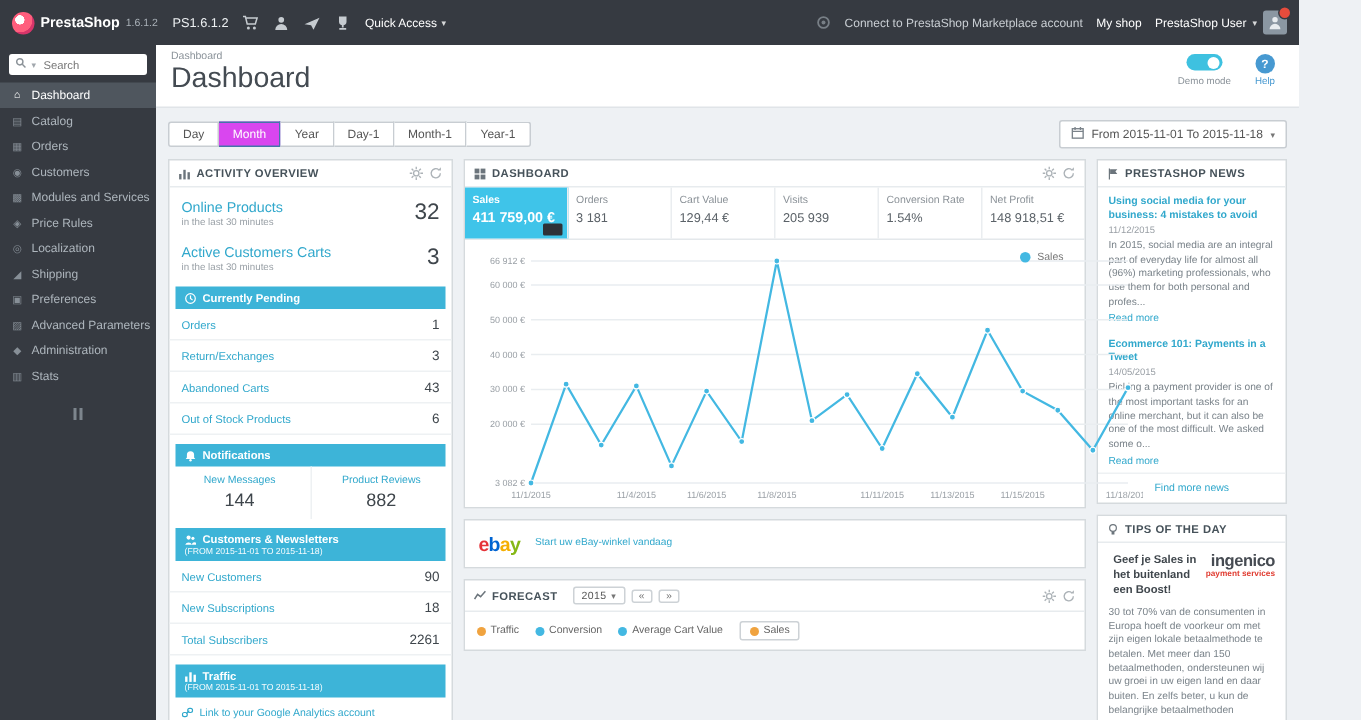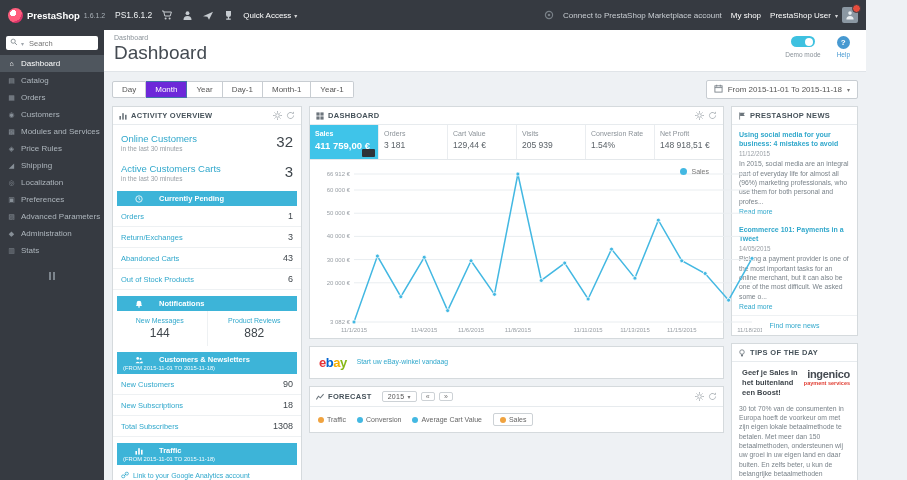--- a/index.html
+++ b/index.html
@@ -56,42 +56,42 @@
             align-items:center;justify-content:center;font-size:8px;font-weight:bold;cursor:pointer;}
   .help-lbl{color:#4799d1;cursor:pointer;}
 
   
   .toolbar{display:flex;justify-content:space-between;align-items:center;padding:8px 8px 7px;}
   .btn-group{display:flex;}
   .tbtn{background:#fff;border:1px solid #c8cdd2;border-left-width:0;padding:3px 9px;font-size:8px;
         color:#555;cursor:pointer;}
   .tbtn:first-child{border-left-width:1px;border-radius:2px 0 0 2px;}
   .tbtn:last-child{border-radius:0 2px 2px 0;}
-  .tbtn.active{background:#6d28d9;border-color:#44analysis;border-color:#4474aa;color:#fff;}
+  .tbtn.active{background:#d946ef;border-color:#44analysis;border-color:#4474aa;color:#fff;}
   .daterange{background:#fff;border:1px solid #c8cdd2;border-radius:2px;padding:3px 7px;font-size:8px;
              display:flex;align-items:center;gap:5px;color:#555;cursor:pointer;}
 
   
   .cols{display:flex;gap:7px;padding:0 8px;align-items:flex-start;}
   .panel{background:#fff;border:1px solid #d5dadd;width:100%;box-sizing:border-box;}
   .phead{display:flex;align-items:center;gap:4px;padding:4px 6px;font-size:7.5px;font-weight:bold;
          color:#46525a;letter-spacing:.3px;text-transform:uppercase;border-bottom:1px solid #e7ebee;}
   .hico{cursor:pointer;opacity:.8;}
   .picon{display:inline-flex;flex:none;}
   .col-left{width:190px;flex:none;min-height:360px;}
   .col-mid{flex:1;min-width:0;display:flex;flex-direction:column;gap:7px;}
   .col-right{width:127px;flex:none;display:flex;flex-direction:column;gap:7px;}
 
   
   .stat-row{padding:8px 8px 3px;display:flex;justify-content:space-between;align-items:flex-start;}
   .stat-lbl{color:#31a8cc;font-size:9.5px;cursor:pointer;}
   .stat-sub{font-size:6.5px;color:#9aa1a7;margin-top:1px;}
   .stat-val{font-size:15px;color:#3f464c;}
   .sec-bar{background:#3db4d8;color:#fff;margin:6px 4px 0;padding:3px 6px;font-size:7.5px;font-weight:bold;}
-  .bar-main{display:flex;align-items:center;gap:16px;margin-left:12px;}
+  .bar-main{display:flex;align-items:center;gap:4px;}
   .bar-sub{font-weight:normal;font-size:5.8px;margin-top:1px;opacity:.95;}
   .drow{display:flex;justify-content:space-between;align-items:center;padding:5px 8px;
         border-bottom:1px solid #eef1f3;font-size:7.5px;cursor:pointer;}
   .drow .lbl{color:#31a8cc;}
   .drow .val{color:#3f464c;font-size:9px;}
   .notif-grid{display:flex;text-align:center;}
   .notif-cell{flex:1;padding:6px 4px;cursor:pointer;}
   .notif-cell:first-child{border-right:1px solid #eef1f3;}
   .notif-lbl{color:#31a8cc;font-size:7px;}
   .notif-val{color:#3f464c;font-size:12px;margin-top:2px;}
@@ -246,26 +246,26 @@
       </div>
       <div class="side-item">
         <span class="si-icon">▩</span>
         <span>Modules and Services</span>
       </div>
       <div class="side-item">
         <span class="si-icon">◈</span>
         <span>Price Rules</span>
       </div>
       <div class="side-item">
+        <span class="si-icon">◎</span>
+        <span>Localization</span>
+      </div>
+      <div class="side-item">
         <span class="si-icon">◢</span>
         <span>Shipping</span>
-      </div>
-      <div class="side-item">
-        <span class="si-icon">◎</span>
-        <span>Localization</span>
       </div>
       <div class="side-item">
         <span class="si-icon">▣</span>
         <span>Preferences</span>
       </div>
       <div class="side-item">
         <span class="si-icon">▨</span>
         <span>Advanced Parameters</span>
       </div>
       <div class="side-item">
@@ -344,21 +344,21 @@
           <span class="picon hico">
             <svg width="9" height="9" viewBox="0 0 10 10">
                 <path d="M8.4 5a3.4 3.4 0 1 1-1.1-2.5" fill="none" stroke="#98a0a6"></path>
                 <path d="M8.8 0.6v2.4H6.4z" fill="#98a0a6"></path>
               </svg>
           </span>
         </div>
 
         <div class="stat-row">
           <div>
-            <div class="stat-lbl">Online Customers</div>
+            <div class="stat-lbl">Online Products</div>
             <div class="stat-sub">in the last 30 minutes</div>
           </div>
           <div class="stat-val">32</div>
         </div>
 
         <div class="stat-row">
           <div>
             <div class="stat-lbl">Active Customers Carts</div>
             <div class="stat-sub">in the last 30 minutes</div>
           </div>
@@ -432,21 +432,21 @@
         <div class="drow">
           <span class="lbl">New Customers</span>
           <span class="val">90</span>
         </div>
         <div class="drow">
           <span class="lbl">New Subscriptions</span>
           <span class="val">18</span>
         </div>
         <div class="drow">
           <span class="lbl">Total Subscribers</span>
-          <span class="val">1308</span>
+          <span class="val">2261</span>
         </div>
 
         <div class="sec-bar">
           <div class="bar-main">
             <span class="picon">
               <svg width="8" height="8" viewBox="0 0 10 10">
                   <rect x="0.5" y="5" width="2" height="4.5" fill="#fff"></rect>
                   <rect x="4" y="1.5" width="2" height="8" fill="#fff"></rect>
                   <rect x="7.5" y="3.5" width="2" height="6" fill="#fff"></rect>
                 </svg>

